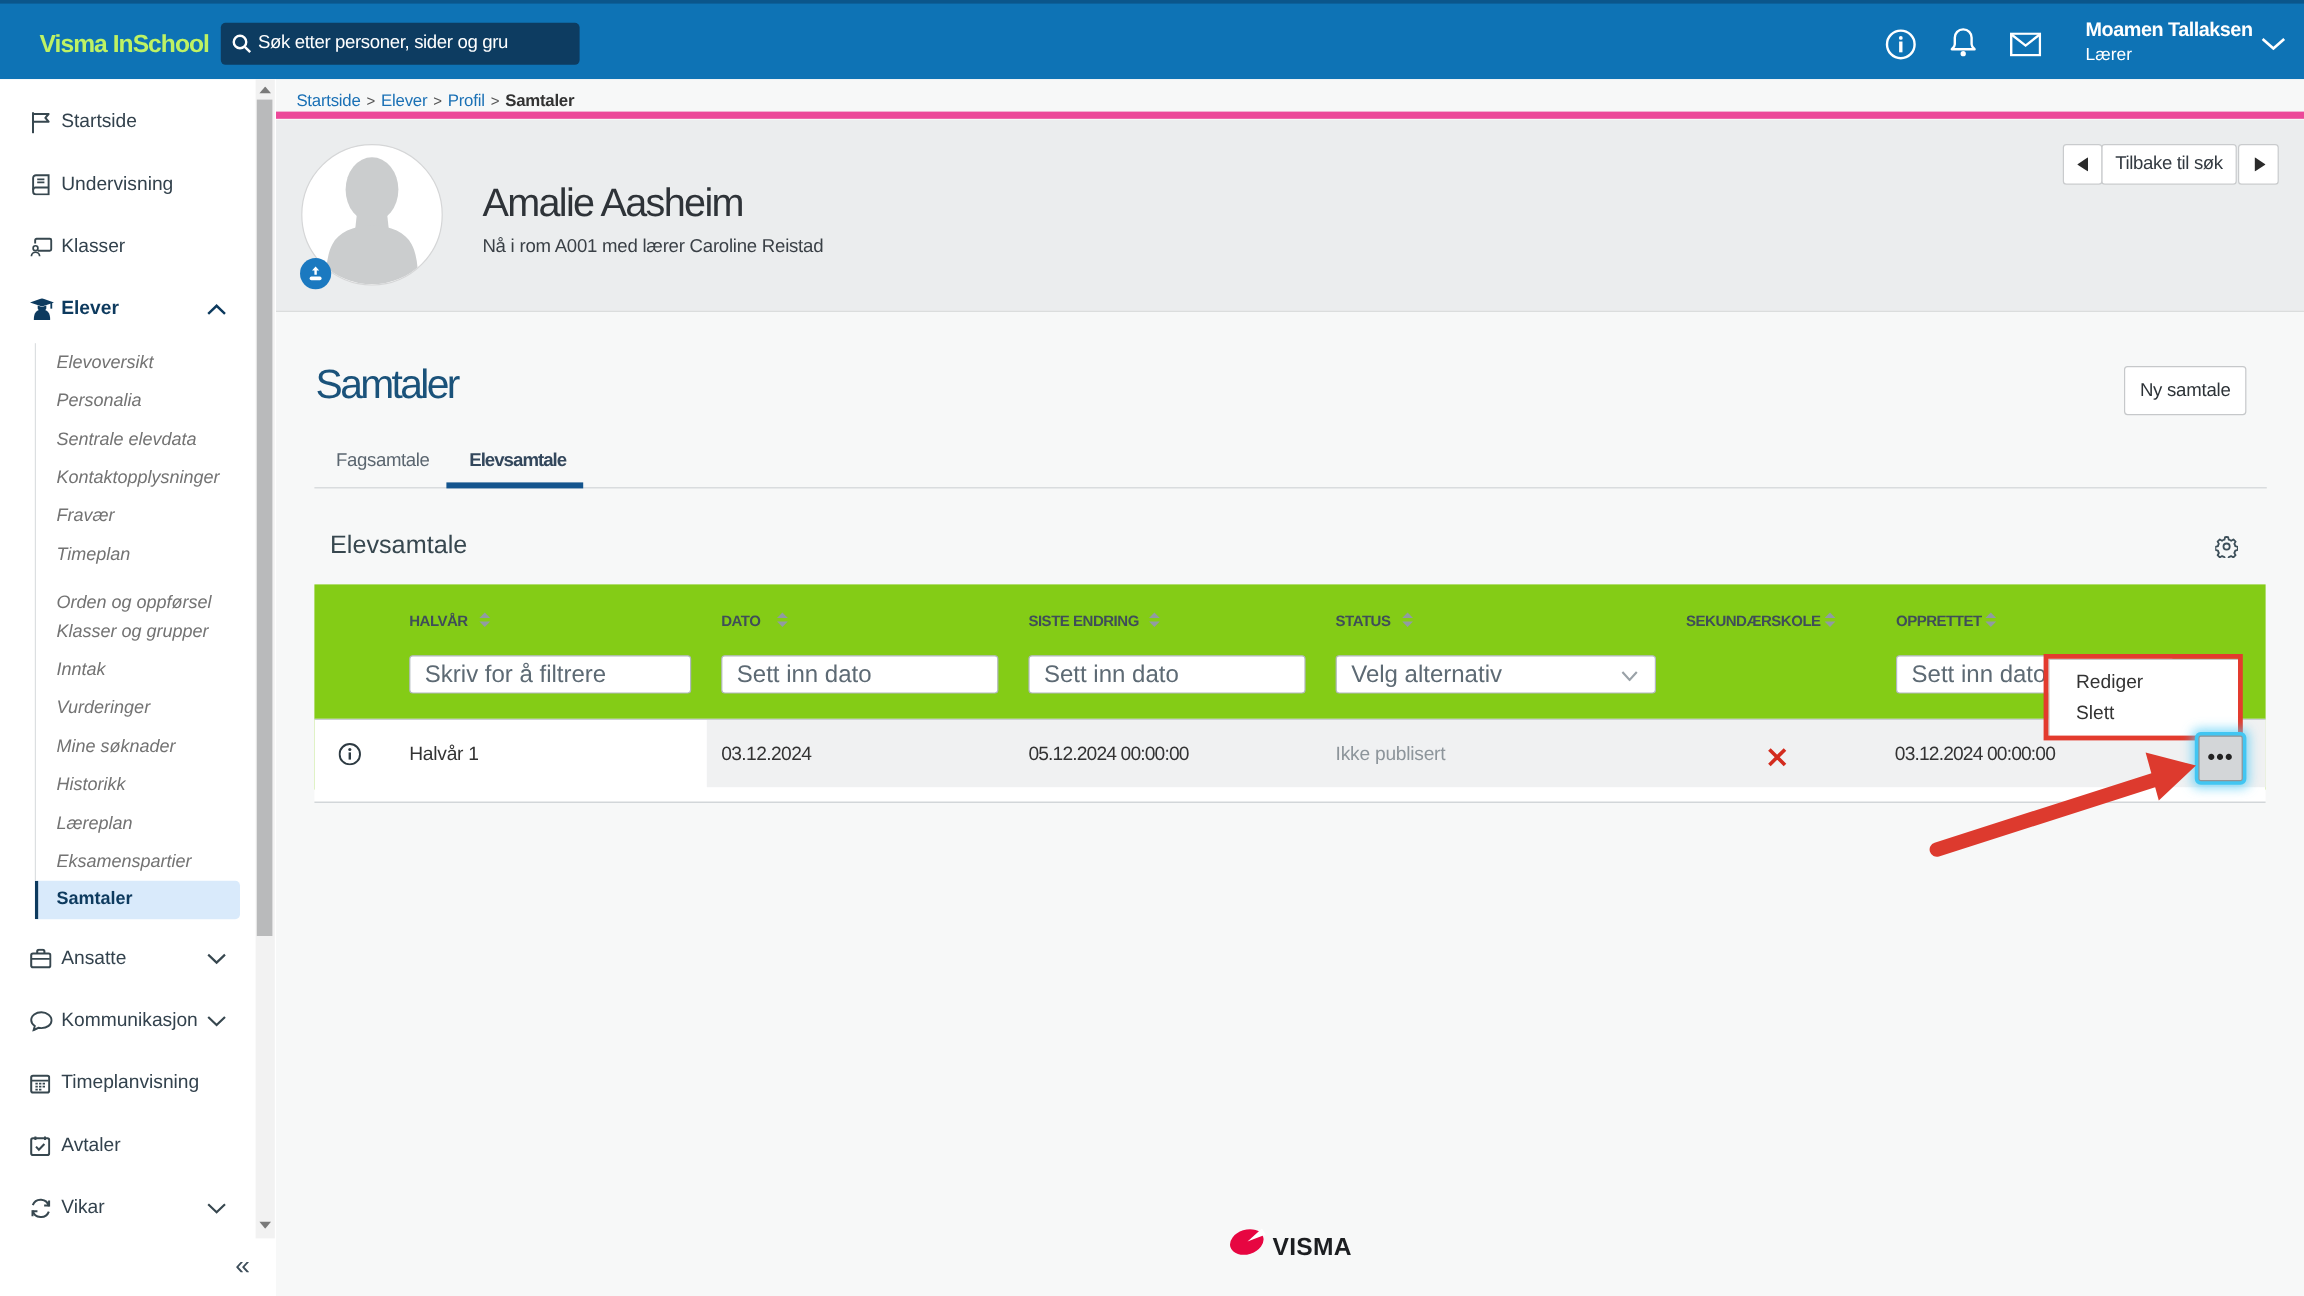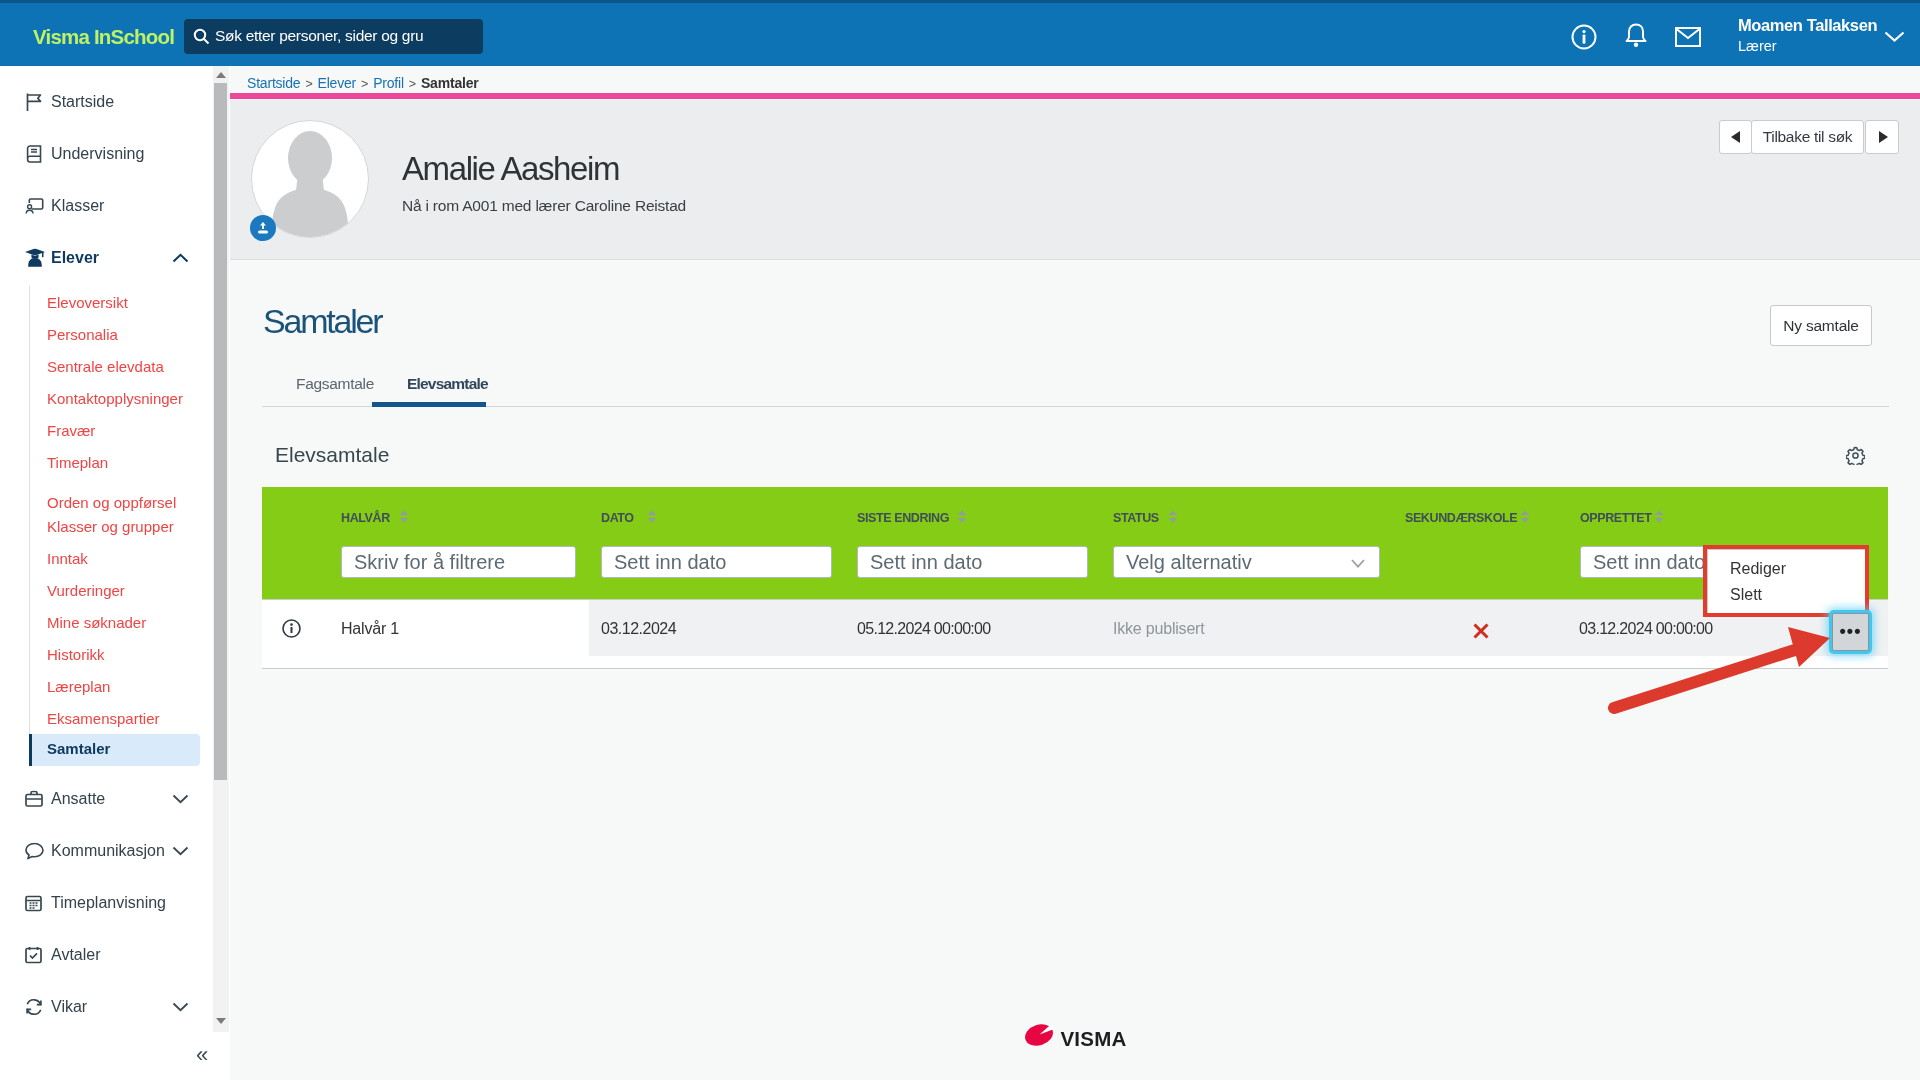--- a/index.html
+++ b/index.html
@@ -9,21 +9,21 @@
   
   #topbar { position:absolute; left:0; top:0; width:1920px; height:66px; background:#0e73b5; border-top:3px solid #0b568b; }
   #logo { position:absolute; left:17px; top:22px; color:#bef264; font-size:20.5px; font-weight:700; letter-spacing:-0.8px;margin-left:16px; }
   #searchbox { position:absolute; left:184px; top:16px; width:299px; height:35px; background:#0d3c61; border-radius:4px; }
   #searchbox .ph { position:absolute; left:31px; top:8px; color:#ffffff; font-size:15.5px; letter-spacing:-0.3px; }
   
   #sidebar { position:absolute; left:0; top:66px; width:230px; height:1014px; background:#ffffff; }
   .mitem { position:absolute; left:0; width:213px; height:32px; }
   .mitem .txt { position:absolute; left:51px; top:50%; transform:translateY(-50%); font-size:16px; color:#33424d; }
   .mitem svg { position:absolute; left:25px; top:50%; transform:translateY(-50%); }
-  .sub { position:absolute; left:47px; transform:translateY(-50%); font-size:15px; color:#ef4444; white-space:nowrap; }
+  .sub { position:absolute; left:47px; transform:translateY(-50%); font-size:15px; color:#737373; white-space:nowrap;font-style:italic; }
   #subline { position:absolute; left:29px; top:220px; width:1px; height:448px; background:#dcdfe1; }
   #selitem { position:absolute; left:29px; top:668px; width:171px; height:32px; background:#d9eafb; border-left:3px solid #0d3a5e; border-radius:0 4px 4px 0; }
   #selitem span { position:absolute; left:15px; top:6px; font-size:15px; font-weight:700; color:#0d3a5e; }
   
   #sscroll { position:absolute; left:213px; top:0px; width:16px; height:966px; background:#f2f2f2; }
   #sthumb { position:absolute; left:1px; top:17px; width:13px; height:697px; background:#b9babb; }
   
   #crumbbar { position:absolute; left:230px; top:66px; width:1690px; height:33px; background:#f7f8f8; border-bottom:6px solid #ec4899; }
   #crumbs { position:absolute; left:17px; top:9px; font-size:14px; color:#444; letter-spacing:-0.2px; }
   #crumbs a { color:#1a70b5; text-decoration:none; }
@@ -32,21 +32,21 @@
   #band { position:absolute; left:230px; top:100px; width:1690px; height:160px; background:#ebedee; border-bottom:1px solid #dbdddd; }
   #avatar { position:absolute; left:21px; top:20px; width:118px; height:118px; border-radius:50%; background:#fff; border:1px solid #d5d6d7; overflow:hidden; }
   #upbadge { position:absolute; left:20px; top:115px; width:26px; height:26px; border-radius:50%; background:#1b79c0; }
   #pname { position:absolute; left:172px; top:50px; font-size:33px; color:#2e3338; letter-spacing:-1.4px; }
   #psub { position:absolute; left:172px; top:97px; font-size:15.5px; color:#3a4046; letter-spacing:-0.2px; }
   #navgrp { position:absolute; right:21px; top:20px; height:34px; }
   .navbtn { display:inline-block; vertical-align:top; height:34px; background:#fff; border:1px solid #c9cbcd; border-radius:3px; }
   
   #h1 { position:absolute; left:263px; top:302px; font-size:34px; color:#1a527a; letter-spacing:-2.2px; }
   #newbtn { position:absolute; left:1770px; top:305px; width:102px; height:41px; background:#fff; border:1px solid #c6c8ca; border-radius:3px; font-size:15.5px; letter-spacing:-0.2px; color:#2d3338; text-align:center; line-height:39px; }
-  .tab { position:absolute; top:375px; font-size:15.5px; letter-spacing:-0.3px;margin-left:16px; }
+  .tab { position:absolute; top:375px; font-size:15.5px; letter-spacing:-0.3px; }
   #tabline { position:absolute; left:262px; top:406px; width:1627px; height:1px; background:#d2d5d7; }
   #tabactive { position:absolute; left:372px; top:402px; width:114px; height:5px; background:#15558e; }
   #sectitle { position:absolute; left:275px; top:443px; font-size:21px; color:#37474f; }
   
   #panel { position:absolute; left:262px; top:487px; width:1626px; height:171px; background:#84cc16; }
   .th { position:absolute; top:24px; font-size:12.5px; font-weight:700; color:#3f4e58; letter-spacing:-0.4px; }
   .fin { position:absolute; top:59px; height:32px; background:#fff; border:1px solid #b1b8be; border-radius:3px; font-size:20px; color:#5d6a74; line-height:30px; padding-left:12px; }
   #datarow { position:absolute; left:0; top:112px; width:1626px; height:70px; border-top:1px solid #c8cdd0; border-bottom:1px solid #c8cdd0; background:#fff; }
   #datarow .grey { position:absolute; left:327px; top:0; width:1299px; height:56px; background:#f0f1f2; }
   .dval { position:absolute; top:20px; font-size:16px; color:#333; letter-spacing:-0.2px; }

